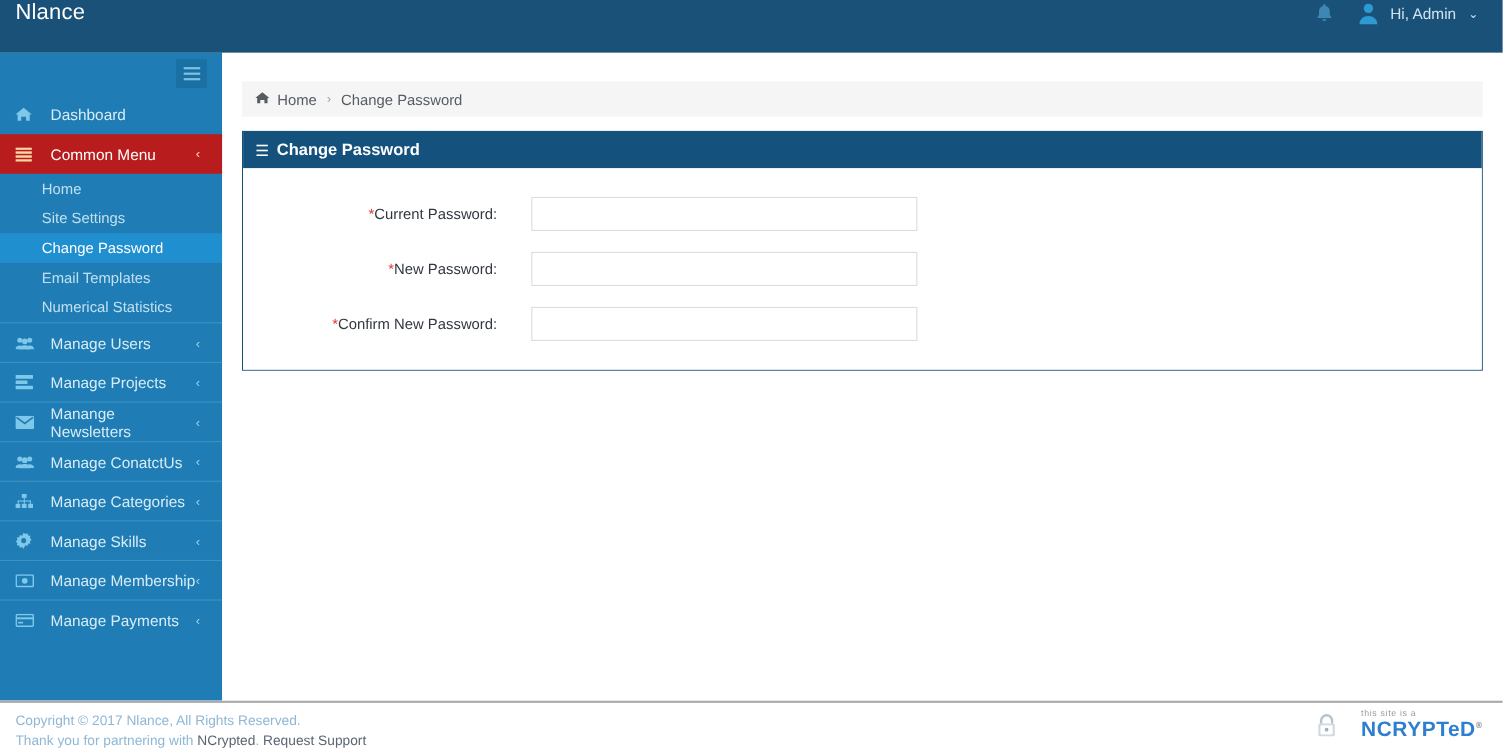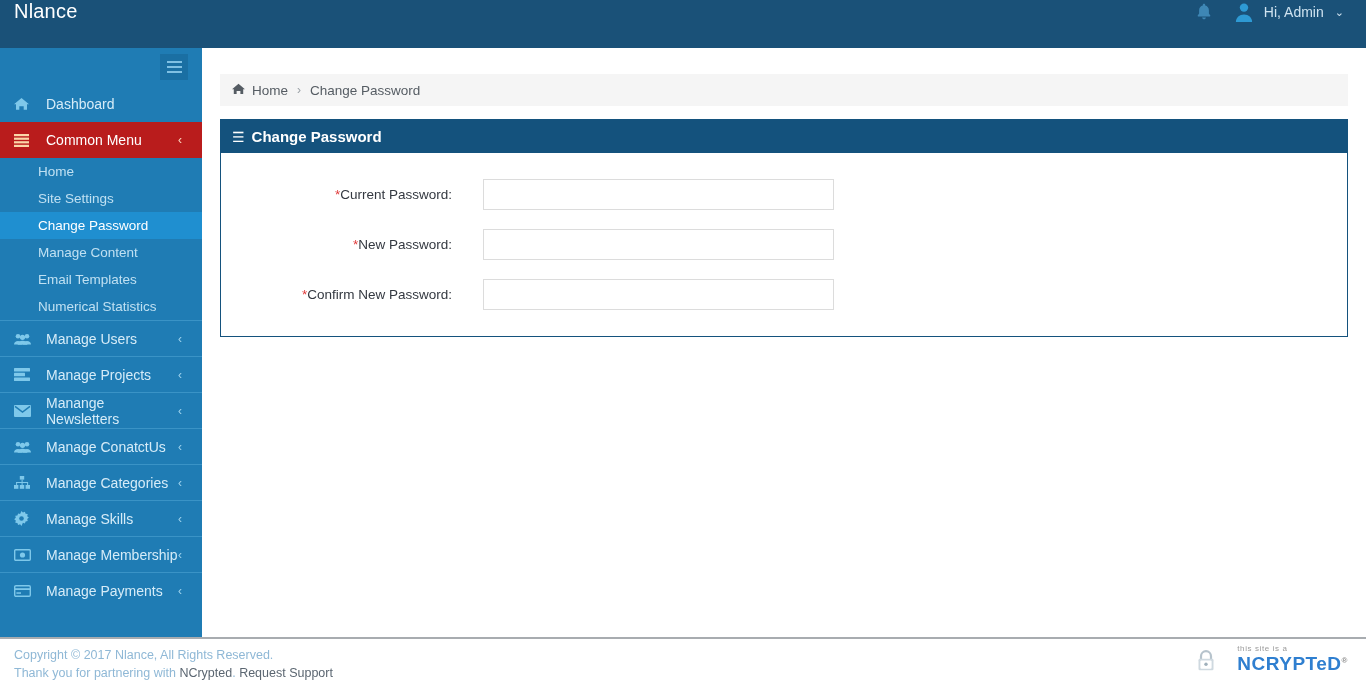--- a/index.html
+++ b/index.html
@@ -134,21 +134,21 @@
   
   #footer {
     position: absolute; top: 637px; left: 0;
     width: 1366px; height: 48px;
     background: #ffffff; border-top: 2px solid #a8acb0;
   }
   #footer-text { padding: 7px 0 0 14px; font-size: 12.5px; line-height: 18px; color: #8fb8d6; }
   #footer-text a { color: #5b6671; text-decoration: none; }
   #footer-logo {
     position: absolute; right: 18px; top: 6px;
-    display: flex; align-items: flex-end; gap: 18px;
+    display: flex; align-items: center; gap: 18px;
   }
   .lock-ico { width: 26px; height: 26px; }
   .logo-txt { line-height: 1; }
   .logo-small { font-size: 8px; color: #9a9a9a; letter-spacing: .6px; display:block; margin-bottom: 1px; }
   .logo-big { font-size: 19px; font-weight: bold; color: #2f7fd0; letter-spacing: .5px; display:block; }
   .logo-reg { font-size: 8px; color: #8b8b8b; vertical-align: super; }
 </style>
 </head>
 <body>
 
@@ -207,23 +207,20 @@
   </div>
 
   <div class="sub-item">
     <span>Home</span>
   </div>
   <div class="sub-item">
     <span>Site Settings</span>
   </div>
   <div class="sub-item selected">
     <span>Change Password</span>
-  </div>
-  <div class="sub-item">
-    <span>Manage Content</span>
   </div>
   <div class="sub-item">
     <span>Email Templates</span>
   </div>
   <div class="sub-item">
     <span>Numerical Statistics</span>
   </div>
 
   <div class="nav-item top-border">
     <span class="nav-ico">

